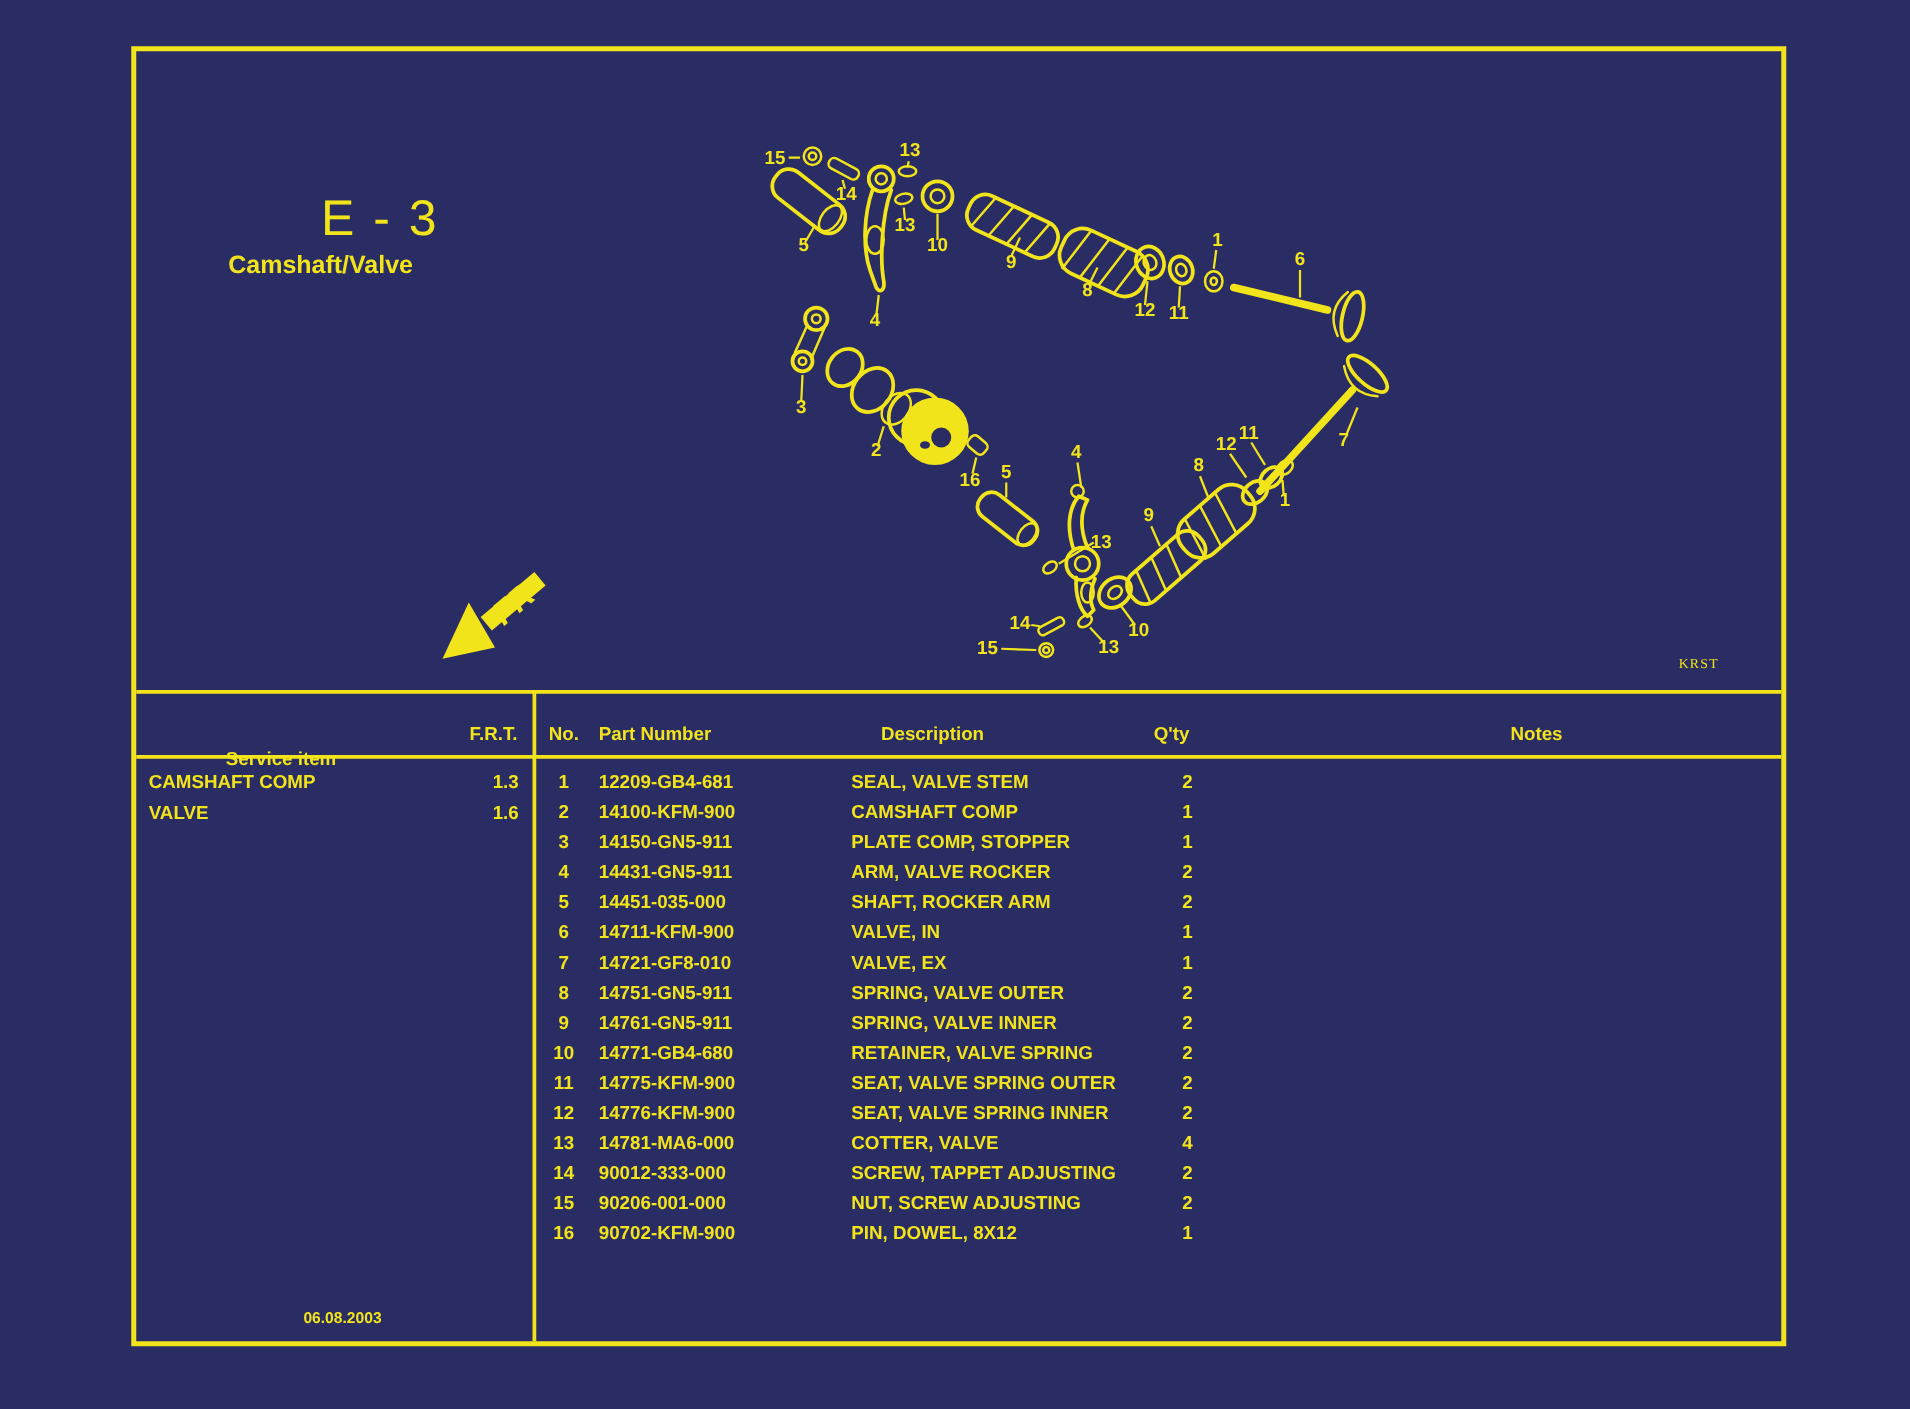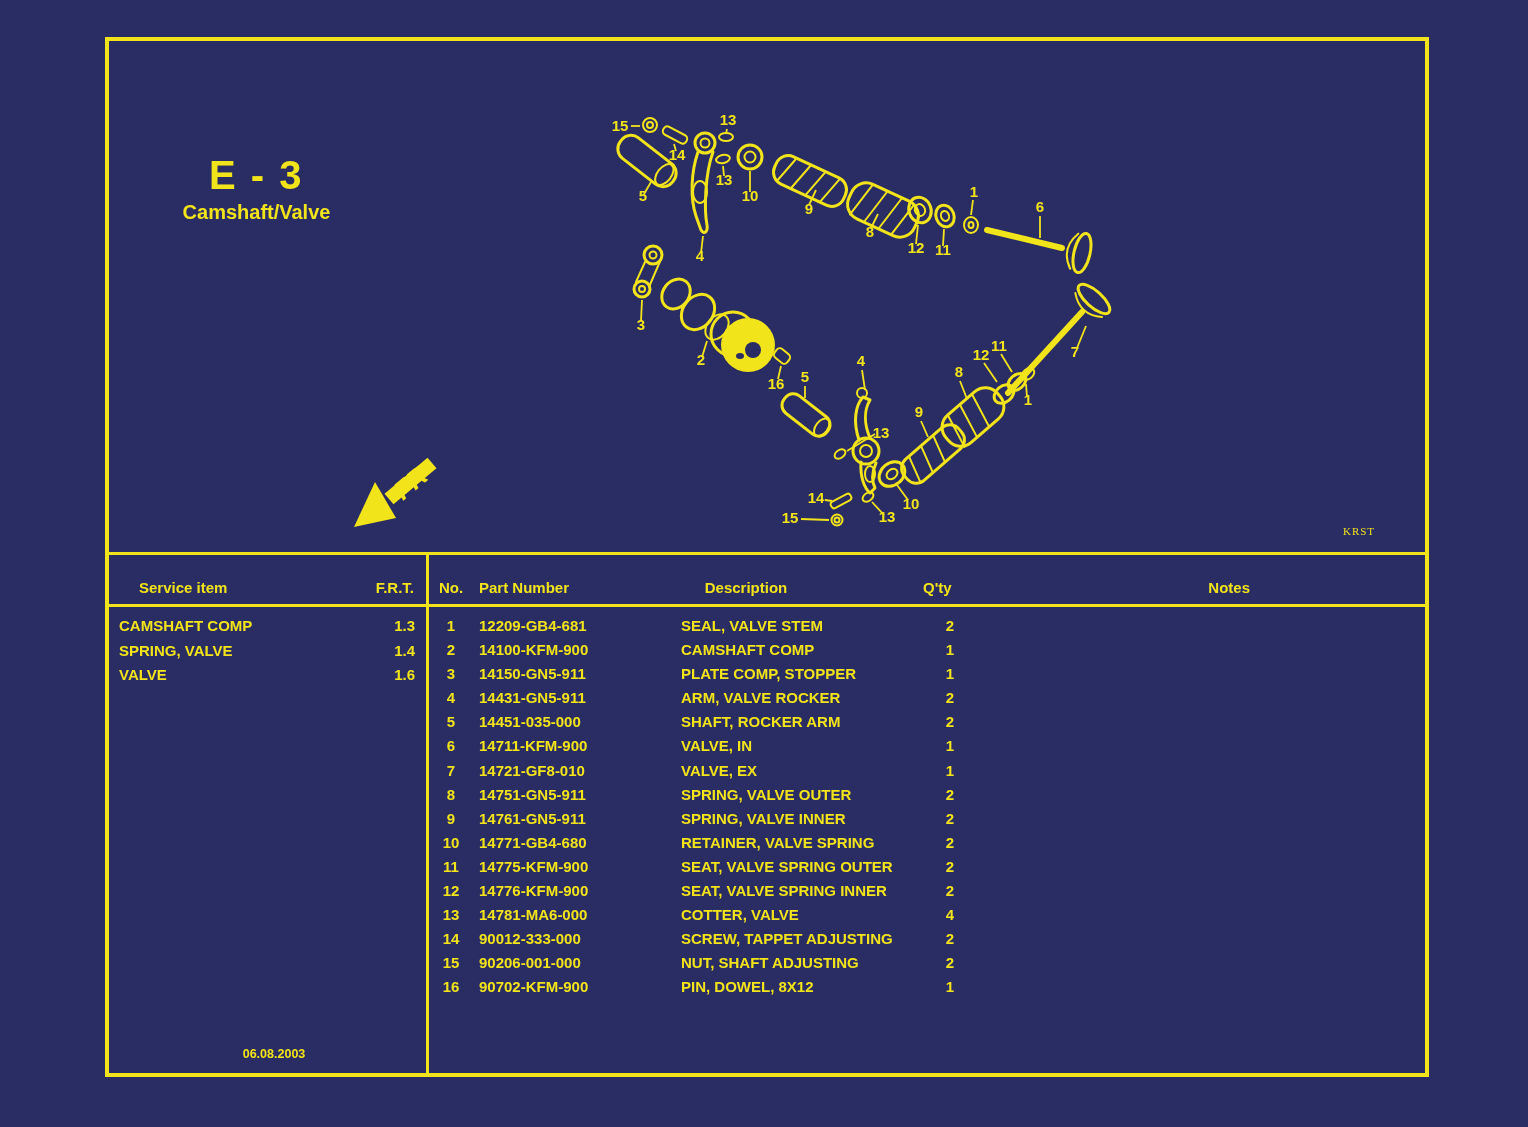--- a/index.html
+++ b/index.html
@@ -10,38 +10,38 @@
   body{
     width:1528px;height:1127px;position:relative;overflow:hidden;
     font-family:"Liberation Sans",sans-serif;color:var(--yl);
   }
   .frame{
     position:absolute;left:105px;top:37px;width:1324px;height:1040px;
     border:4px solid var(--yl);box-sizing:border-box;
   }
   .abs{position:absolute;}
   .code-title{
-    left:100px;top:112px;width:190px;text-align:left;
-    font-size:40px;font-weight:700;letter-spacing:2px;
+    left:100px;top:112px;width:190px;text-align:center;
+    font-size:40px;font-weight:400;letter-spacing:2px;
   }
   .subtitle{
     left:40px;top:160px;width:215px;text-align:center;
     font-size:20px;font-weight:700;
   }
   .watermark{
     left:1205px;top:484px;width:90px;text-align:center;
     font-size:11px;font-weight:400;letter-spacing:1px;
     font-family:"Liberation Serif",serif;
   }
   svg.diagram{position:absolute;left:0;top:0;width:1316px;height:511px;}
   .section-divider{left:0;top:511px;width:1316px;height:3px;background:var(--yl);}
   .column-divider{left:317px;top:511px;width:3px;height:521px;background:var(--yl);}
   .header-underline{left:0;top:563px;width:1316px;height:3px;background:var(--yl);}
   .th{font-size:15px;font-weight:700;top:538px;}
-  .h-service{left:30px;width:130px;text-align:left;}
+  .h-service{left:30px;width:130px;text-align:right;margin-top:20px;}
   .h-frt{left:235px;width:70px;text-align:right;}
   .h-no{left:322px;width:40px;text-align:center;}
   .h-pn{left:370px;width:160px;}
   .h-desc{left:532px;width:210px;text-align:center;}
   .h-qty{left:814px;width:52px;text-align:left;}
   .h-notes{left:1041px;width:100px;text-align:right;}
   .service-rows{left:10px;top:573px;width:296px;}
   .service-row{display:flex;justify-content:space-between;height:24.5px;line-height:24.5px;}
   .service-row .cell{font-size:15px;font-weight:700;white-space:nowrap;}
   .parts-rows{left:320px;top:573px;width:996px;}
@@ -302,24 +302,20 @@
   <div class="abs th h-qty">Q'ty</div>
   <div class="abs th h-notes">Notes</div>
 
   <div class="abs service-rows" id="service-rows">
   <div class="service-row">
     <span class="cell">CAMSHAFT COMP</span>
     <span class="cell">1.3</span>
   </div>
 
 
-  <div class="service-row">
-    <span class="cell">SPRING, VALVE</span>
-    <span class="cell">1.4</span>
-  </div>
 
   <div class="service-row">
     <span class="cell">VALVE</span>
     <span class="cell">1.6</span>
   </div>
 </div>
 
   <div class="abs parts-rows" id="parts-rows">
   <div class="parts-row">
     <span class="cell c-no">1</span>
@@ -415,21 +411,21 @@
   <div class="parts-row">
     <span class="cell c-no">14</span>
     <span class="cell c-pn">90012-333-000</span>
     <span class="cell c-desc">SCREW, TAPPET ADJUSTING</span>
     <span class="cell c-qty">2</span>
   </div>
 
   <div class="parts-row">
     <span class="cell c-no">15</span>
     <span class="cell c-pn">90206-001-000</span>
-    <span class="cell c-desc">NUT, SHAFT ADJUSTING</span>
+    <span class="cell c-desc">NUT, SCREW ADJUSTING</span>
     <span class="cell c-qty">2</span>
   </div>
 
   <div class="parts-row">
     <span class="cell c-no">16</span>
     <span class="cell c-pn">90702-KFM-900</span>
     <span class="cell c-desc">PIN, DOWEL, 8X12</span>
     <span class="cell c-qty">1</span>
   </div>
 </div>

